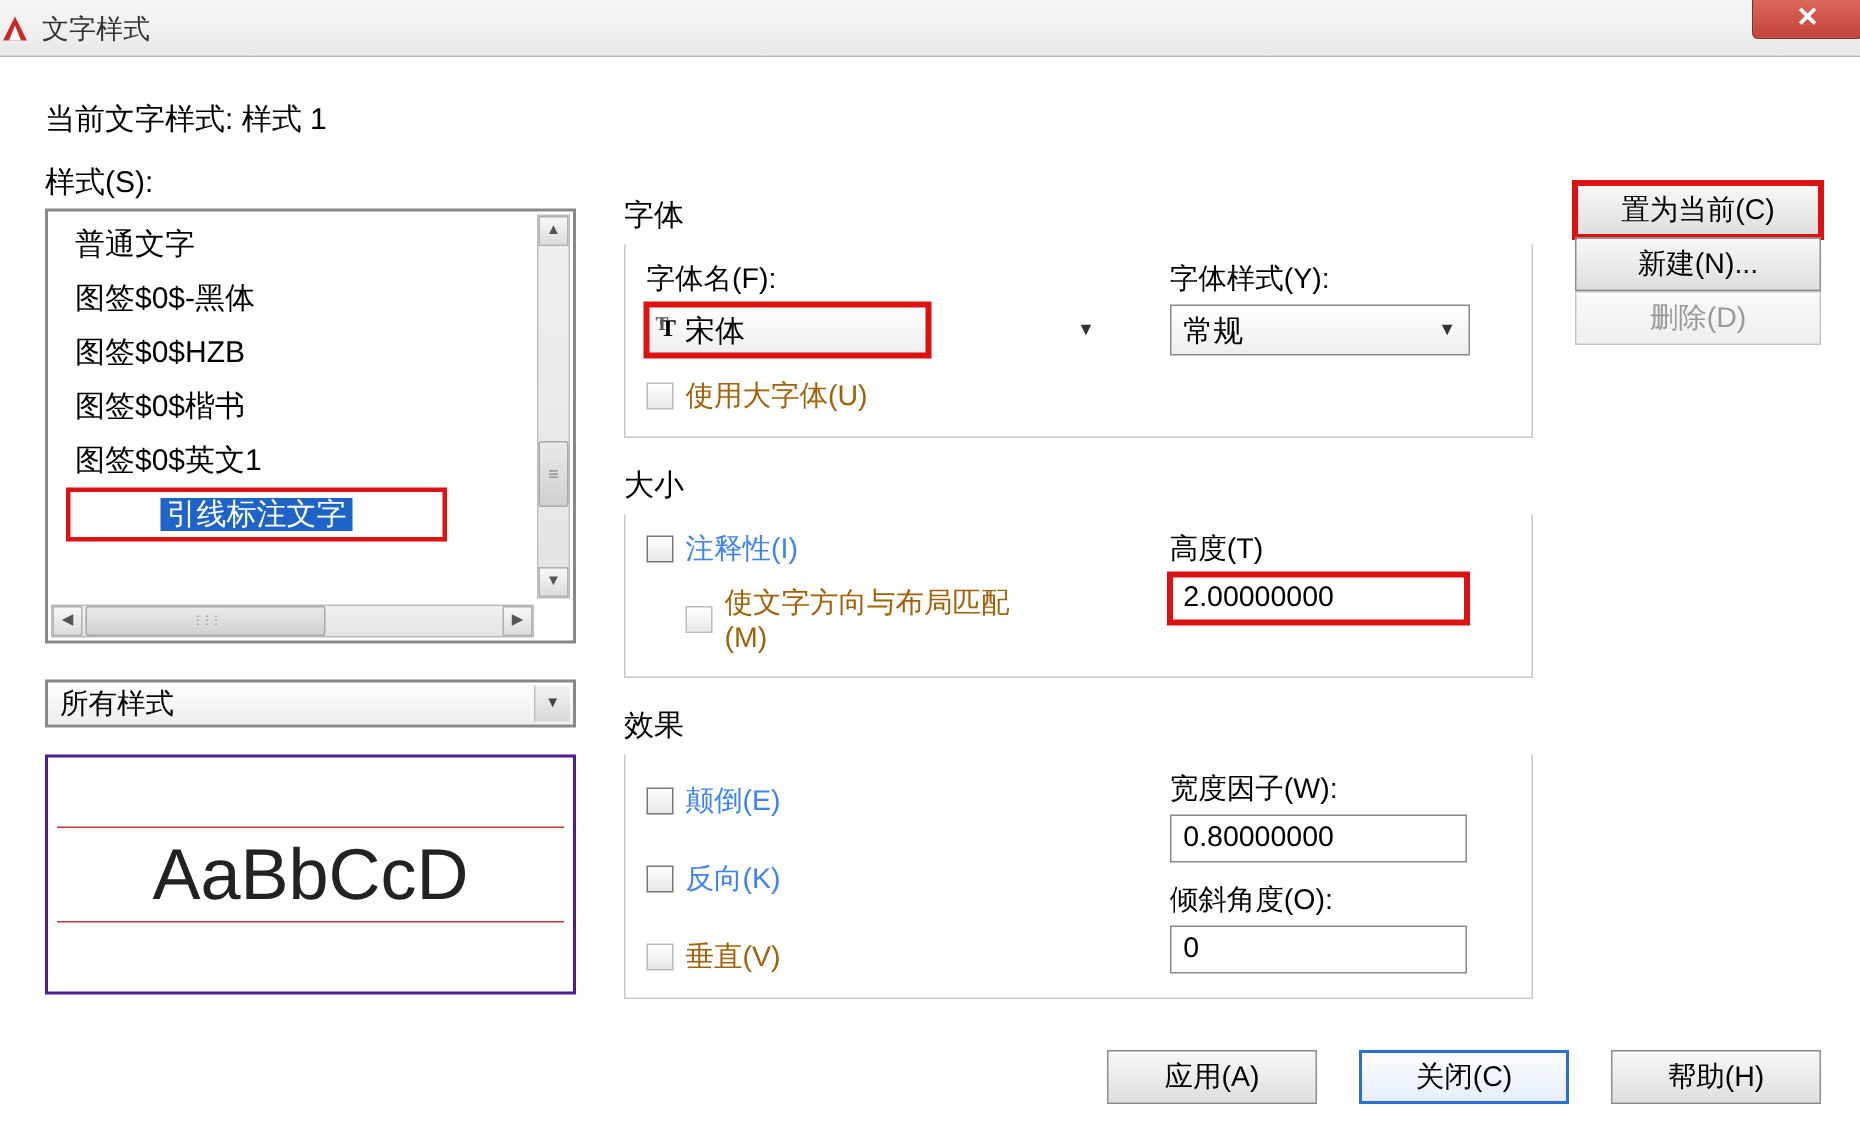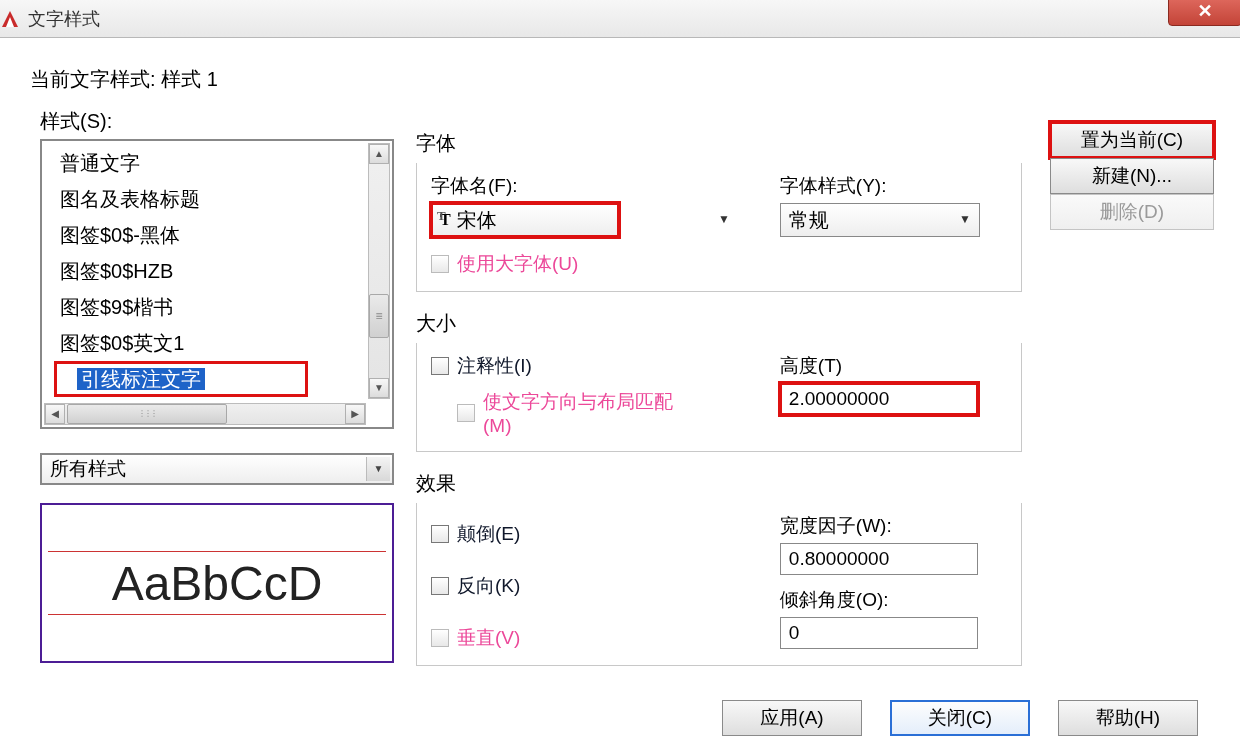--- a/index.html
+++ b/index.html
@@ -10,25 +10,25 @@
 .titlebar { height: 38px; background: linear-gradient(#f7f7f7,#e8e8e8); border-bottom: 1px solid #b8b8b8; display: flex; align-items: center; padding: 0 0; position: relative; }
 .titlebar .app-icon { width: 20px; height: 20px; margin-right: 8px; }
 .titlebar .title { font-size: 18px; color: #333; }
 .close-btn { position: absolute; right: -2px; top: -4px; width: 74px; height: 30px; background: linear-gradient(#e06a5f,#c34438); border: 1px solid #8a2a20; border-radius: 0 0 4px 4px; display: flex; align-items: center; justify-content: center; color: #fff; font-weight: bold; font-size: 18px; }
 
 .content { position: absolute; left: 0; right: 0; top: 38px; bottom: 0; padding: 28px 30px 10px 30px; }
 
 .current-label { font-size: 20px; color: #000; margin-bottom: 10px; }
 .styles-label { font-size: 20px; color: #000; margin-bottom: 4px; }
 
-.left-col { position: absolute; left: 40px; top: 70px; width: 354px; }
+.left-col { position: absolute; left: 30px; top: 70px; width: 354px; }
 .listbox-wrap { border: 2px solid #888; width: 354px; height: 290px; position: relative; background: #fff; }
 .listbox { width: 328px; height: 260px; overflow: hidden; padding: 4px 0 0 18px; }
 .listbox .item { font-size: 20px; color: #000; line-height: 36px; height: 36px; white-space: nowrap; }
-.listbox .item.highlighted { border: 3px solid #d11; padding: 0 20px; margin-left: -6px; display: block; width: 254px; line-height: 30px; height: 36px; }
+.listbox .item.highlighted { border: 3px solid #d11; padding: 0 20px; margin-left: -6px; display: block; width: 254px; line-height: 30px; height: 36px; text-align: center; }
 .listbox .item.highlighted span { background: #1e63c8; color: #fff; padding: 0 4px; }
 
 .vscroll { position: absolute; right: 2px; top: 2px; bottom: 28px; width: 22px; background: linear-gradient(#f0f0f0,#e4e4e4); border: 1px solid #bcbcbc; }
 .vscroll .arrow { width: 20px; height: 20px; background: linear-gradient(#f8f8f8,#dcdcdc); border: 1px solid #b0b0b0; text-align: center; font-size: 10px; line-height: 18px; color: #555; }
 .vscroll .arrow.up { position: absolute; top: 0; }
 .vscroll .arrow.down { position: absolute; bottom: 0; }
 .vscroll .thumb { position: absolute; left: 0; right: 0; top: 150px; height: 44px; background: linear-gradient(#eaeaea,#d0d0d0); border: 1px solid #a8a8a8; border-radius: 2px; }
 .vscroll .thumb::after { content: "≡"; display: block; text-align: center; color: #888; font-size: 12px; line-height: 42px; }
 
 .hscroll { position: absolute; left: 2px; right: 26px; bottom: 2px; height: 22px; background: linear-gradient(#f0f0f0,#e4e4e4); border: 1px solid #bcbcbc; }
@@ -54,43 +54,43 @@
 .field-label { font-size: 19px; color: #000; margin-bottom: 4px; }
 .combo { height: 34px; border: 1px solid #888; background: linear-gradient(#fff,#eee); display: flex; align-items: center; padding: 0 8px; font-size: 20px; position: relative; }
 .combo .dd-arrow { position: absolute; right: 2px; top: 2px; bottom: 2px; width: 24px; text-align: center; line-height: 26px; font-size: 12px; color: #333; }
 .combo.highlight { outline: 4px solid #d11; outline-offset: -2px; }
 .combo .tt-icon { font-family: serif; font-weight: bold; font-size: 16px; margin-right: 6px; position: relative; }
 .combo .tt-icon::before { content: "T"; position: absolute; left: -3px; top: -3px; font-size: 13px; color: #555; }
 
 .txt-input { height: 32px; border: 1px solid #888; background: #fff; padding: 0 8px; font-size: 19px; display: flex; align-items: center; }
 .txt-input.highlight { outline: 4px solid #d11; outline-offset: -2px; }
 
-.chk { display: flex; align-items: center; gap: 8px; font-size: 19px; color: #0f172a; }
+.chk { display: flex; align-items: center; gap: 8px; font-size: 19px; color: #3b82f6; }
 .chk .box { width: 18px; height: 18px; border: 1px solid #777; background: linear-gradient(#fff,#e8e8e8); }
-.chk.disabled { color: #ec4899; }
+.chk.disabled { color: #a16207; }
 .chk.disabled .box { border-color: #bbb; }
 
 .font-row { display: flex; gap: 40px; }
 .font-col1 { width: 310px; }
 .font-col2 { width: 230px; }
 
 .size-row { display: flex; gap: 40px; }
 .size-col1 { width: 310px; }
 .size-col2 { width: 230px; }
 
 .effect-row { display: flex; gap: 40px; }
 .effect-col1 { width: 310px; display: flex; flex-direction: column; gap: 26px; padding-top: 8px; text-align: right; }
 .effect-col2 { width: 230px; }
 
 .right-col { position: absolute; right: 26px; top: 84px; width: 164px; display: flex; flex-direction: column; }
 .btn { height: 36px; border: 1px solid #8a8a8a; background: linear-gradient(#f8f8f8,#dedede); font-size: 19px; display: flex; align-items: center; justify-content: center; cursor: default; }
 .btn.highlight { outline: 4px solid #d11; outline-offset: -2px; }
 .btn.disabled { color: #9a9a9a; border-color: #c4c4c4; background: linear-gradient(#fafafa,#efefef); }
 
-.bottom-row { position: absolute; right: 42px; bottom: 14px; display: flex; gap: 28px; justify-content: space-between; }
+.bottom-row { position: absolute; right: 26px; bottom: 14px; display: flex; gap: 28px; justify-content: space-between; }
 .bottom-row .btn { width: 140px; }
 .btn.default { border: 2px solid #2a6fd6; background: linear-gradient(#fdfdfd,#e4eefb); }
 </style>
 </head>
 <body>
 
 <div class="window">
 
   <div class="titlebar">
     <svg class="app-icon" viewBox="0 0 20 20">
@@ -106,24 +106,23 @@
   <div class="content">
 
     <div class="current-label">当前文字样式:  样式 1</div>
 
     <div class="left-col">
       <div class="styles-label">样式(S):</div>
 
       <div class="listbox-wrap">
         <div class="listbox">
           <div class="item">普通文字</div>
-          <div class="item">图名及表格标题</div>
           <div class="item">图签$0$-黑体</div>
           <div class="item">图签$0$HZB</div>
-          <div class="item">图签$9$楷书</div>
+          <div class="item">图签$0$楷书</div>
           <div class="item">图签$0$英文1</div>
           <div class="item highlighted"><span>引线标注文字</span></div>
         </div>
         <div class="vscroll">
           <div class="arrow up">▲</div>
           <div class="thumb"></div>
           <div class="arrow down">▼</div>
         </div>
         <div class="hscroll">
           <div class="arrow left">◀</div>

